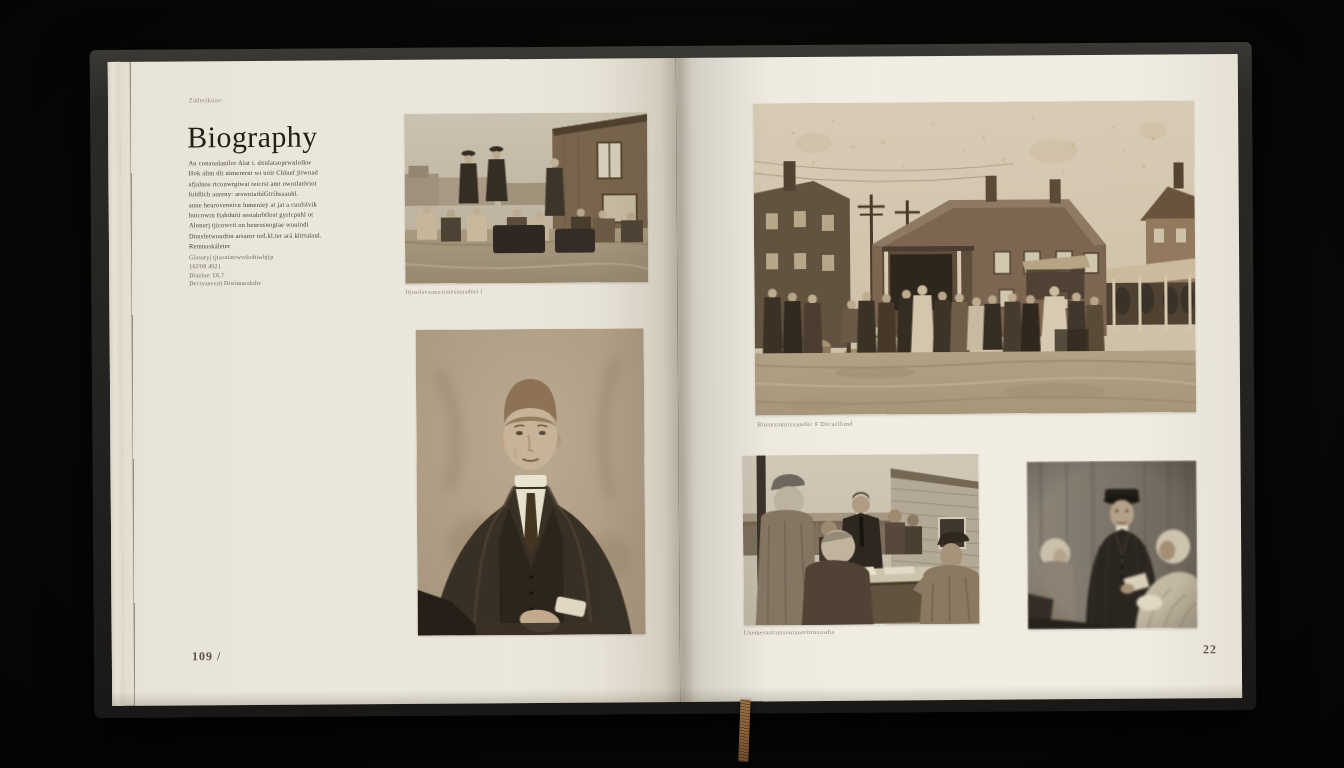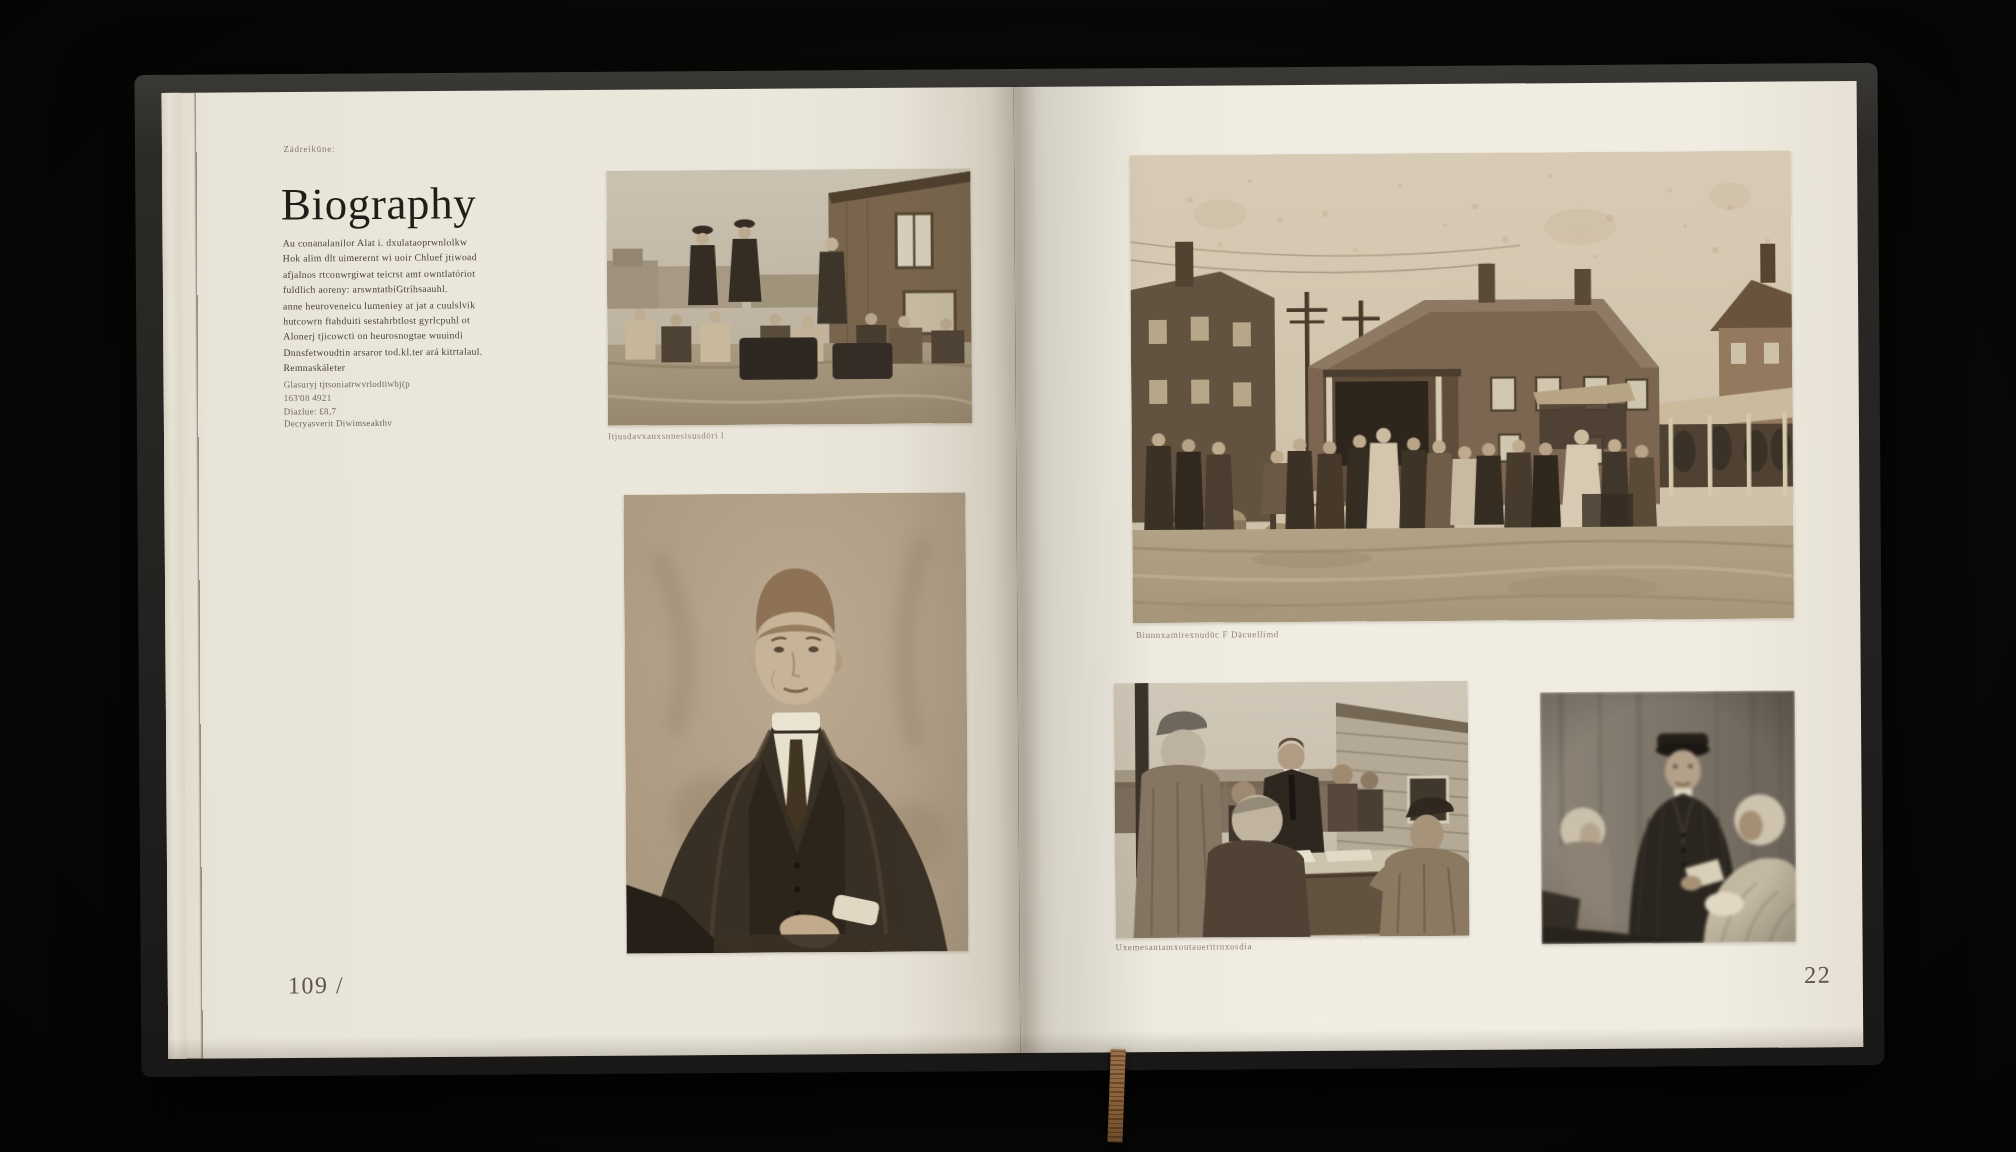--- a/index.html
+++ b/index.html
@@ -30,21 +30,21 @@
     background:repeating-linear-gradient(0deg,rgba(30,16,6,.35) 0 1px,rgba(0,0,0,0) 1px 3px),
                linear-gradient(180deg,#9a7148 0%,#8a6038 55%,#6e4b2d 100%);
     box-shadow:0 2px 4px rgba(0,0,0,.6);}
   .eyebrow{position:absolute;left:81px;top:36px;font-size:6px;letter-spacing:.5px;color:#837b6e;}
   .title{position:absolute;left:79px;top:48px;font-size:30px;font-weight:400;letter-spacing:.4px;color:#221d18;line-height:1;margin-top:13px;}
   .bodytext{position:absolute;left:80px;top:97px;width:166px;}
   .bline{font-size:6.5px;line-height:10.4px;letter-spacing:.2px;color:#48413a;white-space:nowrap;}
   .details{position:absolute;left:80px;top:192px;width:166px;}
   .dline{font-size:6px;line-height:8.8px;letter-spacing:.2px;color:#6e675c;white-space:nowrap;}
   .caption{position:absolute;font-size:6px;letter-spacing:.4px;color:#8d8478;white-space:nowrap;}
-  .pagenum{position:absolute;font-size:16px;color:#5d564b;letter-spacing:1px;}
+  .pagenum{position:absolute;font-size:12px;color:#5d564b;letter-spacing:1px;font-weight:bold;}
   .photo{position:absolute;overflow:hidden;box-shadow:0 1px 2px rgba(60,48,34,.18);}
   .photo svg{width:100%;height:100%;display:block;filter:blur(.5px) contrast(.98);}
   .photo.softer svg{filter:blur(.9px) contrast(.96);}
 </style>
 </head>
 <body>
 
 <div class="book">
   <div class="cover"></div>
 

